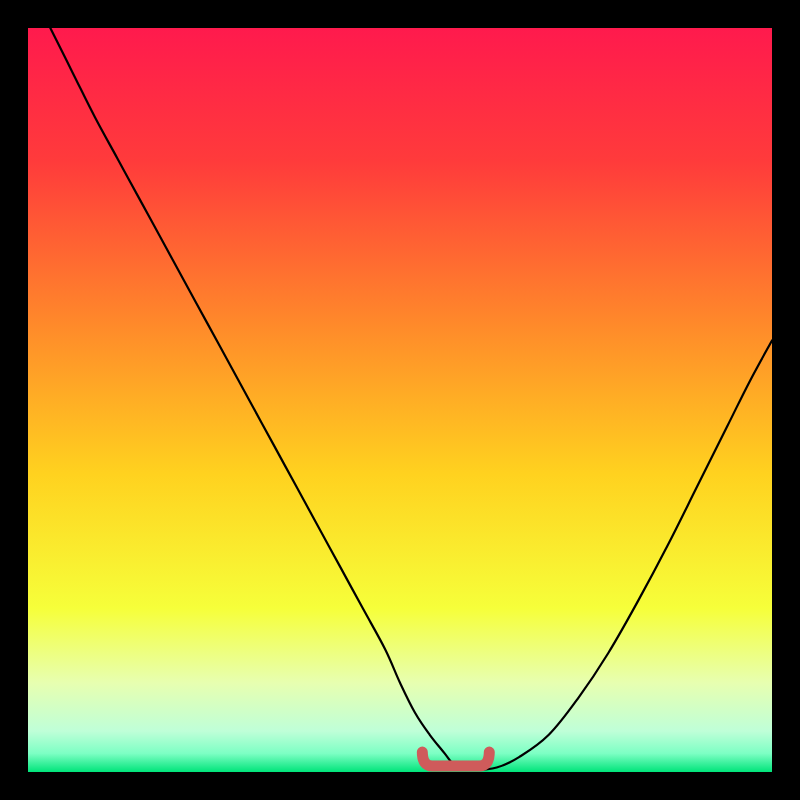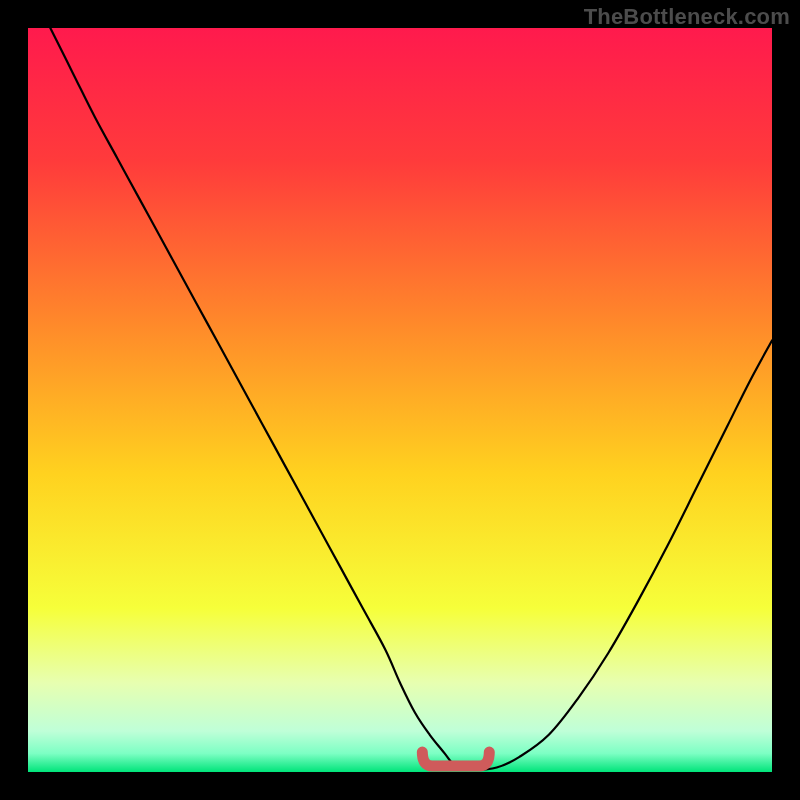--- a/index.html
+++ b/index.html
@@ -37,21 +37,20 @@
   }
   svg {
     display: block;
   }
 </style>
 </head>
 <body>
 
 <div class="frame">
 
-  <div class="watermark">TheBottleneck.com</div>
 
   <div class="plot-wrap">
     <svg id="plot-svg" width="744" height="744" viewBox="0 0 744 744" preserveAspectRatio="none">
       <defs>
         <linearGradient id="bg-grad" x1="0" y1="0" x2="0" y2="1">
             <stop offset="0%" stop-color="#ff1a4d"></stop>
             <stop offset="18%" stop-color="#ff3b3b"></stop>
             <stop offset="40%" stop-color="#ff8a2a"></stop>
             <stop offset="60%" stop-color="#ffd21f"></stop>
             <stop offset="78%" stop-color="#f6ff3a"></stop>

